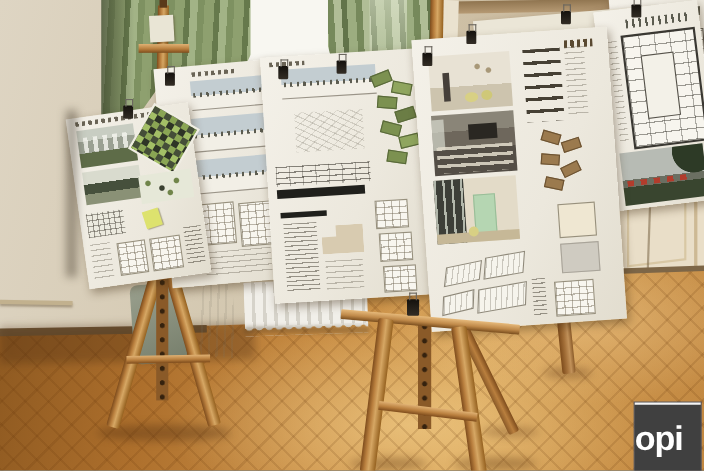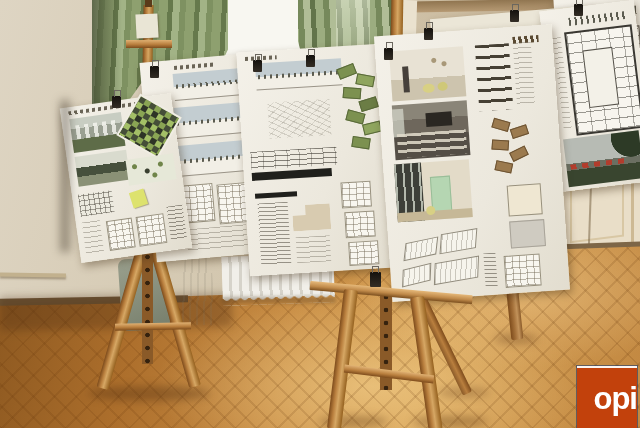--- a/index.html
+++ b/index.html
@@ -20,21 +20,21 @@
   .plan{background:#f8f6ef;border:1px solid #97907d;background-image:repeating-linear-gradient(0deg,rgba(110,100,80,.45) 0 1px,transparent 1px 6px),repeating-linear-gradient(90deg,rgba(110,100,80,.45) 0 1px,transparent 1px 7px);}
   .grid{background:#eceadf;background-image:repeating-linear-gradient(0deg,rgba(80,75,65,.5) 0 1px,transparent 1px 5px),repeating-linear-gradient(90deg,rgba(80,75,65,.5) 0 1px,transparent 1px 5px);}
   .sky{background:linear-gradient(180deg,#c3cdd1 0 52%,#f2efe6 52%);border-bottom:1px solid #9a9488;}
   .dashrow{background-image:repeating-linear-gradient(90deg,#5c5c50 0 2px,transparent 2px 6px);}
   .gb{position:absolute;width:16px;height:9px;background:#7c9150;border:1px solid #59693a;}
   .bb{position:absolute;width:15px;height:8px;background:#9b7a4e;border:1px solid #6b5232;}
   .axbox{position:absolute;background:#f6f4ec;border:1px solid #8f897a;background-image:repeating-linear-gradient(90deg,rgba(120,114,100,.35) 0 1px,transparent 1px 5px);}
   .radiator{background:repeating-linear-gradient(90deg,#f1efe9 0 7px,#d6d3ca 7px 10px);}
   .radiator:after{content:"";position:absolute;left:0;right:0;bottom:-7px;height:9px;background-image:radial-gradient(circle at 4px 0,#e9e7e0 3.5px,transparent 4.2px);background-size:9px 9px;background-repeat:repeat-x;}
   .shadow{filter:blur(4px);}
-  #logo{display:flex;align-items:center;justify-content:flex-end;background:#c2410c;border-top:2px solid rgba(255,255,255,.95);box-shadow:0 0 0 1px rgba(30,60,110,.6);}
+  #logo{display:flex;align-items:center;justify-content:flex-start;background:#404040;border-top:2px solid rgba(255,255,255,.95);box-shadow:0 0 0 1px rgba(30,60,110,.6);}
   #logo span{color:#fff;font-weight:bold;font-size:31px;letter-spacing:-1px;line-height:1;font-family:"Liberation Sans",sans-serif;}
 </style>
 </head>
 <body>
 
 <div id="scene">
 
   <div class="abs" style="left:0;top:0;width:640px;height:320px;background:linear-gradient(105deg,#ded5c3 0%,#d7ccb6 28%,#cfc2a8 55%,#c6b294 78%,#bda887 100%);"></div>
   <div class="abs" style="left:412px;top:0;width:160px;height:11px;background:linear-gradient(180deg,#8f744f,#b59973);transform:rotate(-1deg);"></div>
   <div class="abs" style="left:394px;top:0;width:22px;height:68px;background:#eae2cf;transform:rotate(2deg);"></div>

